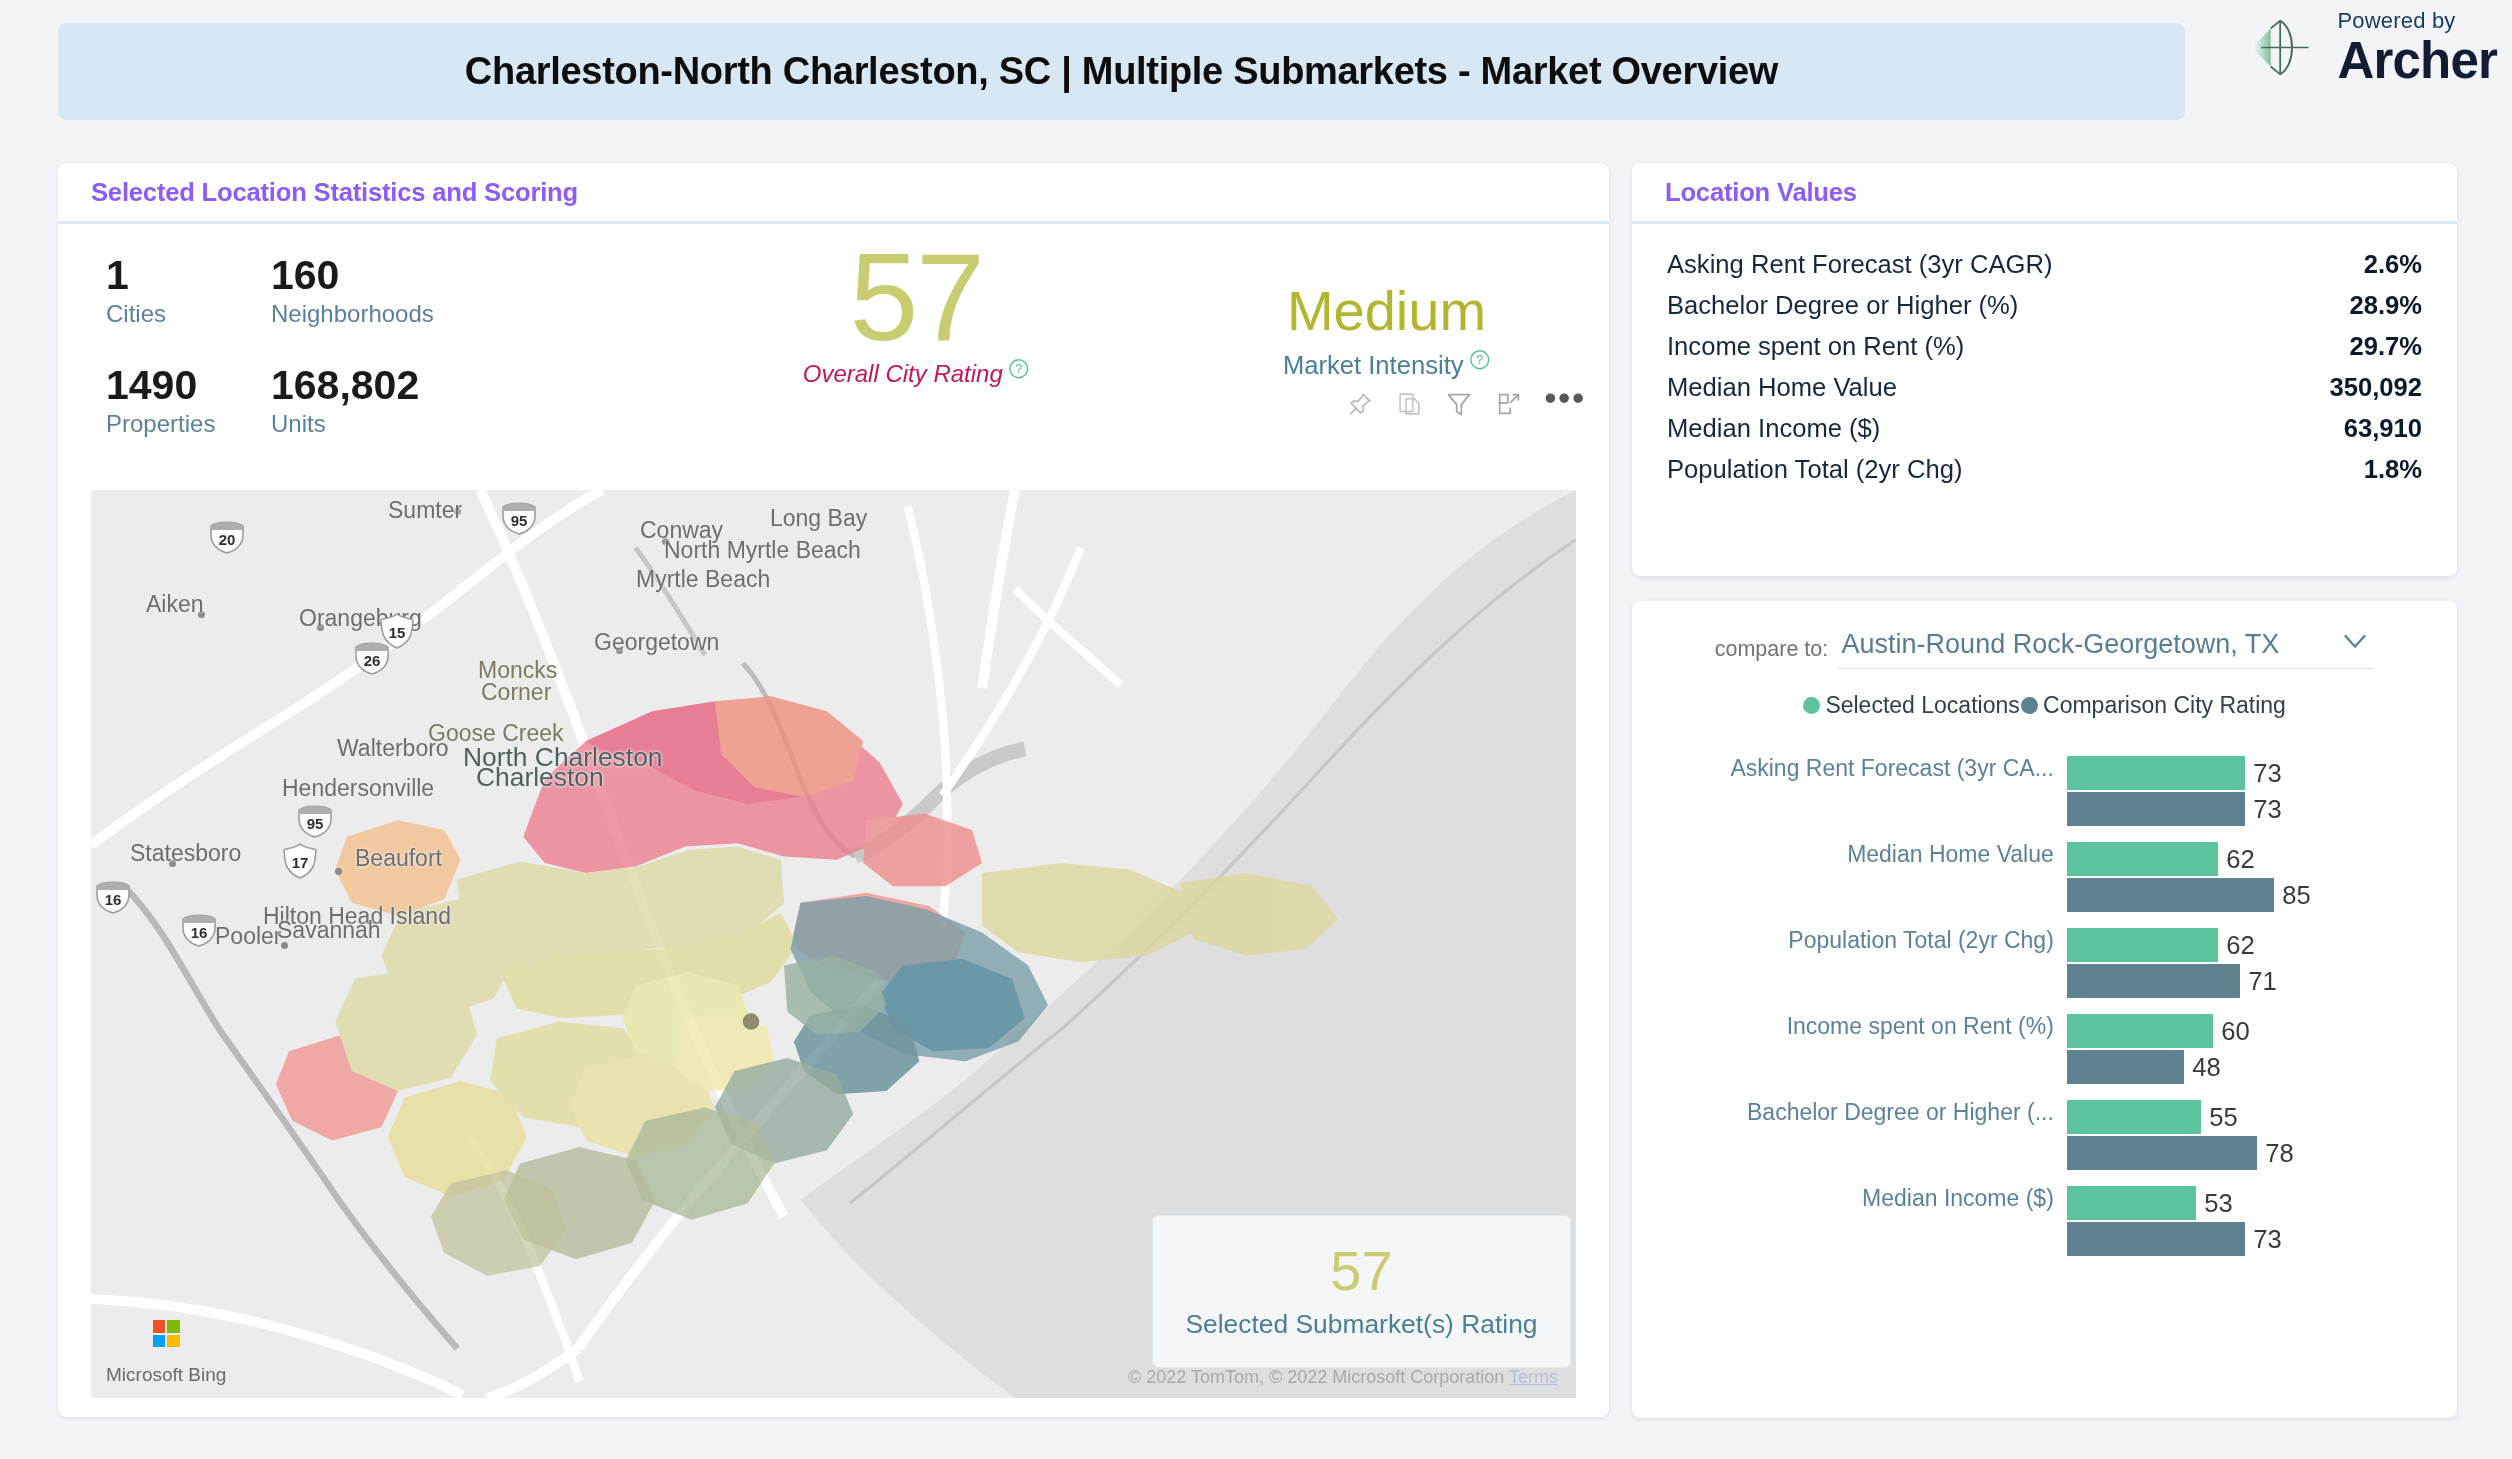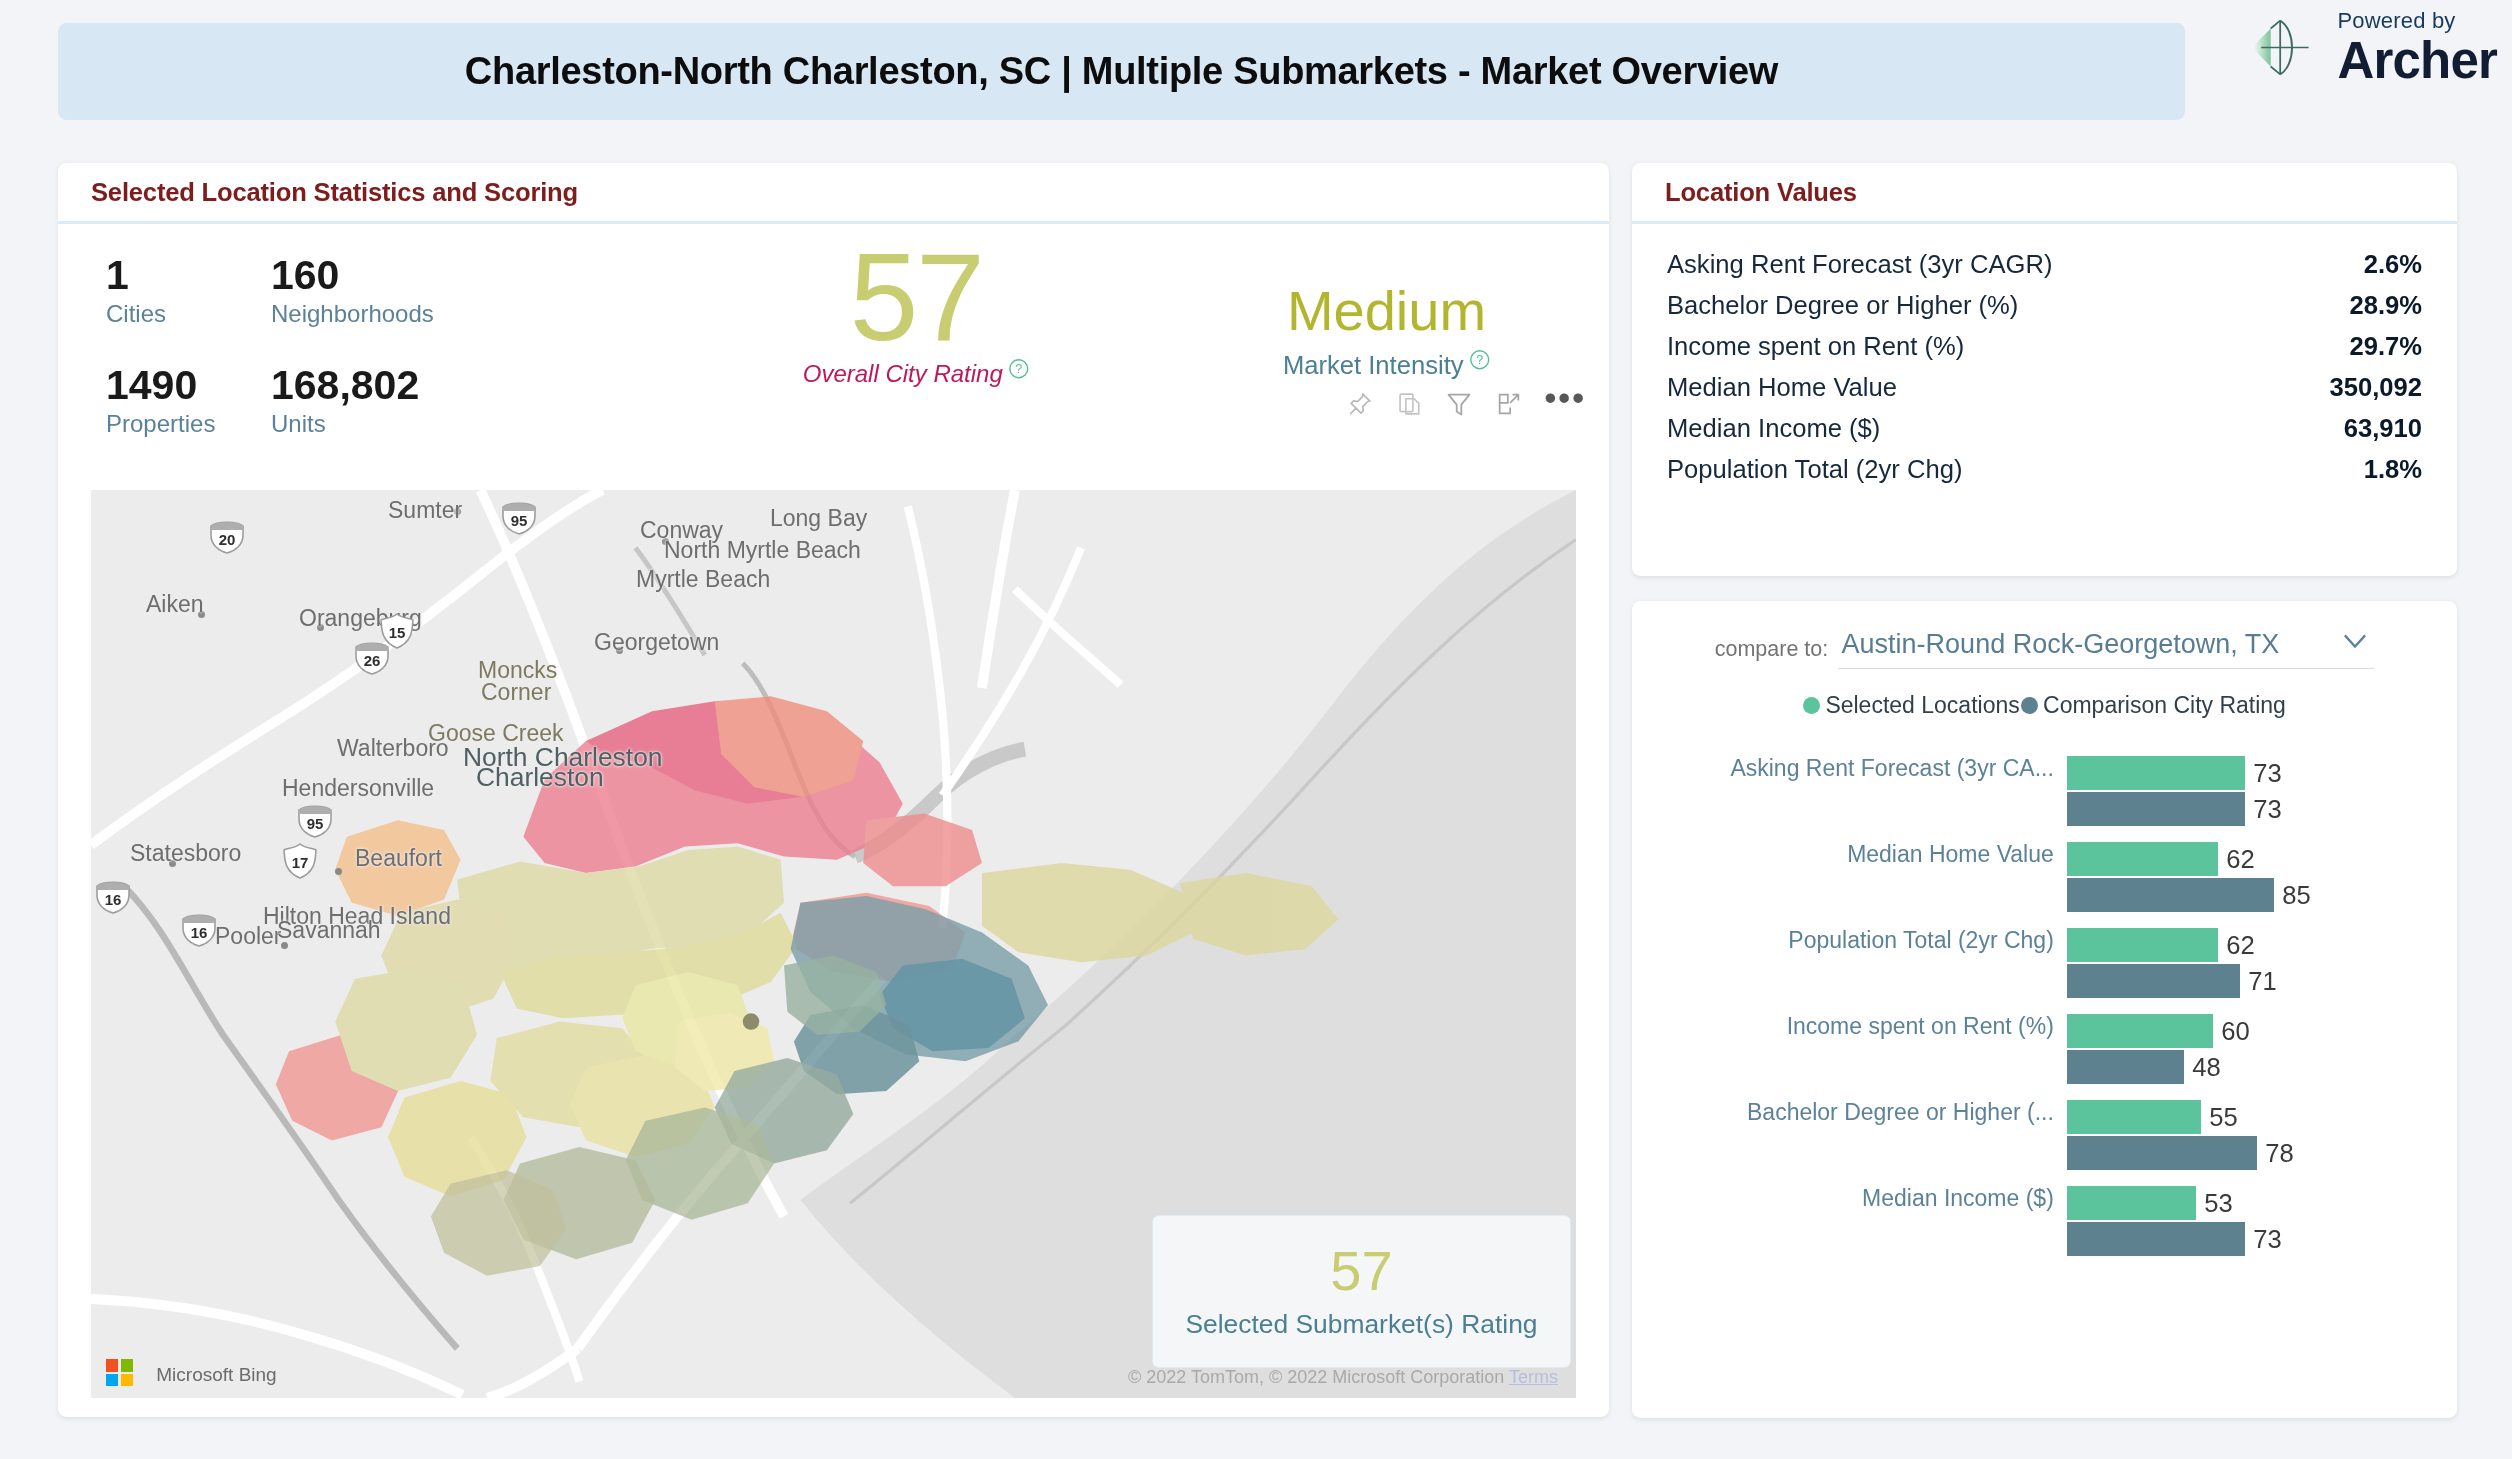--- a/index.html
+++ b/index.html
@@ -44,21 +44,21 @@
     border-radius: 8.3px;
     box-shadow: 0 1.7px 4.1px rgba(80,100,120,.13);
   }
   .card-header {
     height: 61px;
     display: flex; align-items: center;
     padding-left: 33px;
     border-bottom: 3.3px solid #dbeaf5;
   }
   .card-title {
-    font-size: 25.6px; font-weight: bold; color: #7f1d1d; letter-spacing: -0.2px;
+    font-size: 25.6px; font-weight: bold; color: #8b5cf6; letter-spacing: -0.2px;
   }
 
   #card-stats { left: 58px; top: 163px; width: 1551px; height: 1254px; }
   #card-values { left: 1632px; top: 163px; width: 825px; height: 413px; }
   #card-ranking { left: 1632px; top: 601px; width: 825px; height: 817px; }
 
   
   #stats-body { position: relative; height: 413px; }
 
   .kpi { position: absolute; }
@@ -123,21 +123,21 @@
     background: #8a8a8a;
   }
 
   .shield {
     position: absolute; width: 40px; height: 40px;
   }
 
   
   #bing {
     position: absolute; left: 15px; bottom: 11.6px;
-    display: flex; align-items: flex-end; gap: 23px;
+    display: flex; align-items: center; gap: 17px; flex-direction: column;
   }
   #bing-sq { display: grid; grid-template-columns: 12.4px 12.4px; grid-gap: 2.5px; }
   #bing-sq i { display: block; width: 12.4px; height: 12.4px; }
   #bing-txt { font-size: 19px; color: #6b6b6b; }
 
   #map-attrib {
     position: absolute; right: 18px; bottom: 10px;
     font-size: 18px; color: #a9a9a9; white-space: nowrap;
   }
   #map-attrib u { color: #b6bedd; }

